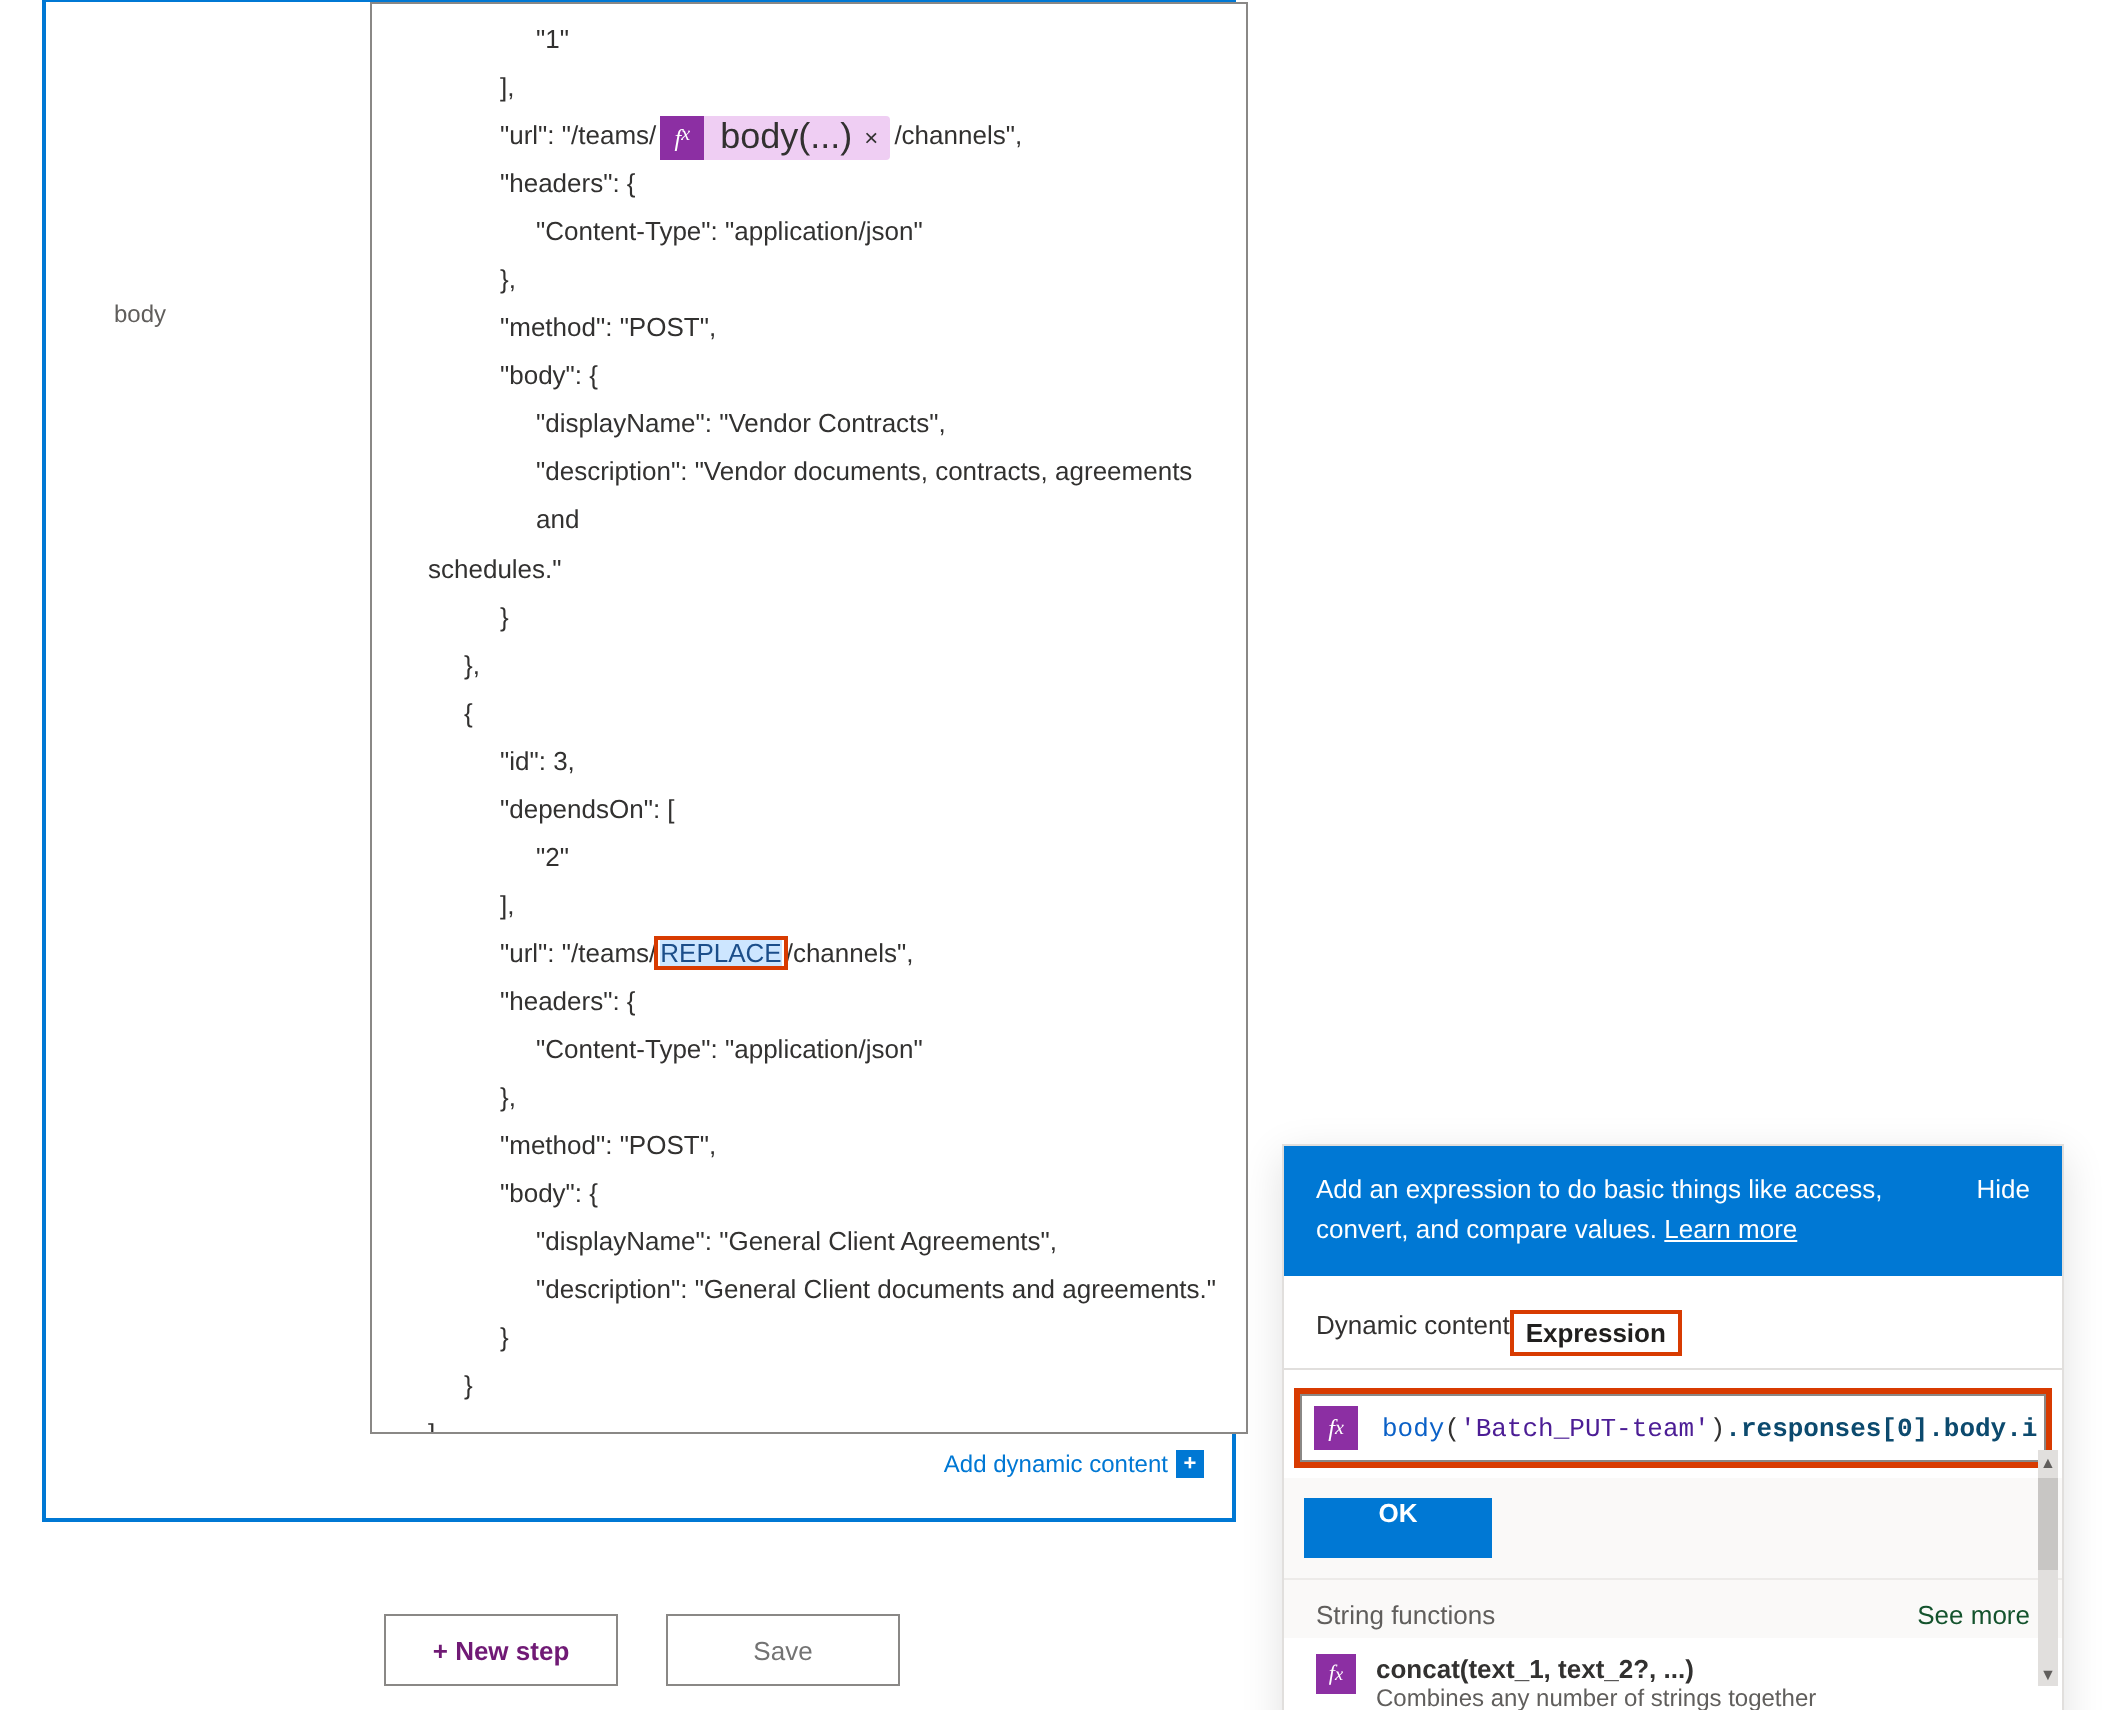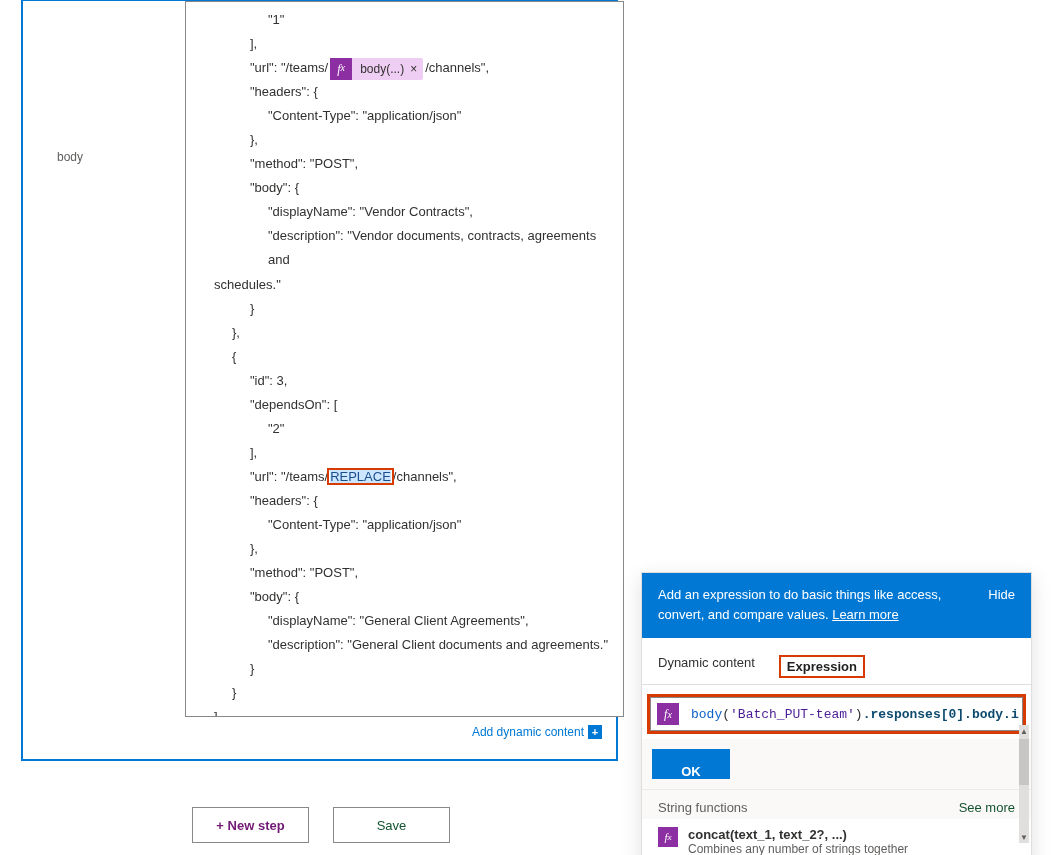--- a/index.html
+++ b/index.html
@@ -66,21 +66,21 @@
     justify-content:center;
     width: 22px;
     height: 22px;
     background:#8c2fa3;
     color:#fff;
     font-style: italic;
     font-size: 12px;
     font-family: Georgia, serif;
     margin-right: 8px;
   }
-  .token-text { color:#323130; font-size:12px; }
+  .token-text { color:#323130; font-size:18px; }
   .token-x { margin-left:6px; font-size:12px;}
   .sel {
     background:#cde6ff;
     color:#1b4e8a;
   }
   .red-box {
     outline: 2px solid #d83b01;
     outline-offset: -1px;
     padding: 0 2px;
   }
@@ -106,21 +106,21 @@
   }
   .btn {
     width: 115px;
     height: 34px;
     border: 1px solid #8a8886;
     background:#fff;
     display:flex;
     align-items:center;
     justify-content:center;
     font-size:13px;
-    color:#14532d;
+    color:#737373;
   }
   .btn-new { color:#701a75;font-weight:bold; }
   
   .popup {
     position:absolute;
     left: 641px;
     top: 572px;
     width: 389px;
     border: 1px solid #e1dfdd;
     background:#fff;
@@ -132,21 +132,20 @@
     padding: 12px 16px 14px 16px;
     font-size:13px;
     display:flex;
     justify-content:space-between;
     line-height:1.5;
   }
   .learn { text-decoration: underline; cursor:pointer;}
   .hide { font-size:13px; }
   .tabs {
     display:flex;
-    gap: 24px;
     padding: 10px 16px 0 16px;
     border-bottom: 1px solid #e1dfdd;
     height: 36px;
     align-items:center;
   }
   .tab { color:#323130; font-size:13px; padding-bottom:8px; }
   .tab.active {
     font-weight:600;
     border-bottom: 2px solid #0078d4;
     color:#201f1e;
@@ -179,24 +178,24 @@
     pointer-events:none;
   }
   .ok-row {
     background:#faf9f8;
     padding: 10px 10px;
     margin-top: 8px;
   }
   .ok-btn {
     background:#0078d4;
     color:#fff;
-    width: 78px;
+    width: 94px;
     height: 30px;
     display:flex;
-    align-items:flex-end;
+    align-items:flex-start;
     justify-content:center;
     font-size:13px;
     font-weight:600;
   }
   .section-header {
     display:flex;
     justify-content:space-between;
     padding: 10px 16px 4px 16px;
     color:#605e5c;
     font-size:13px;

